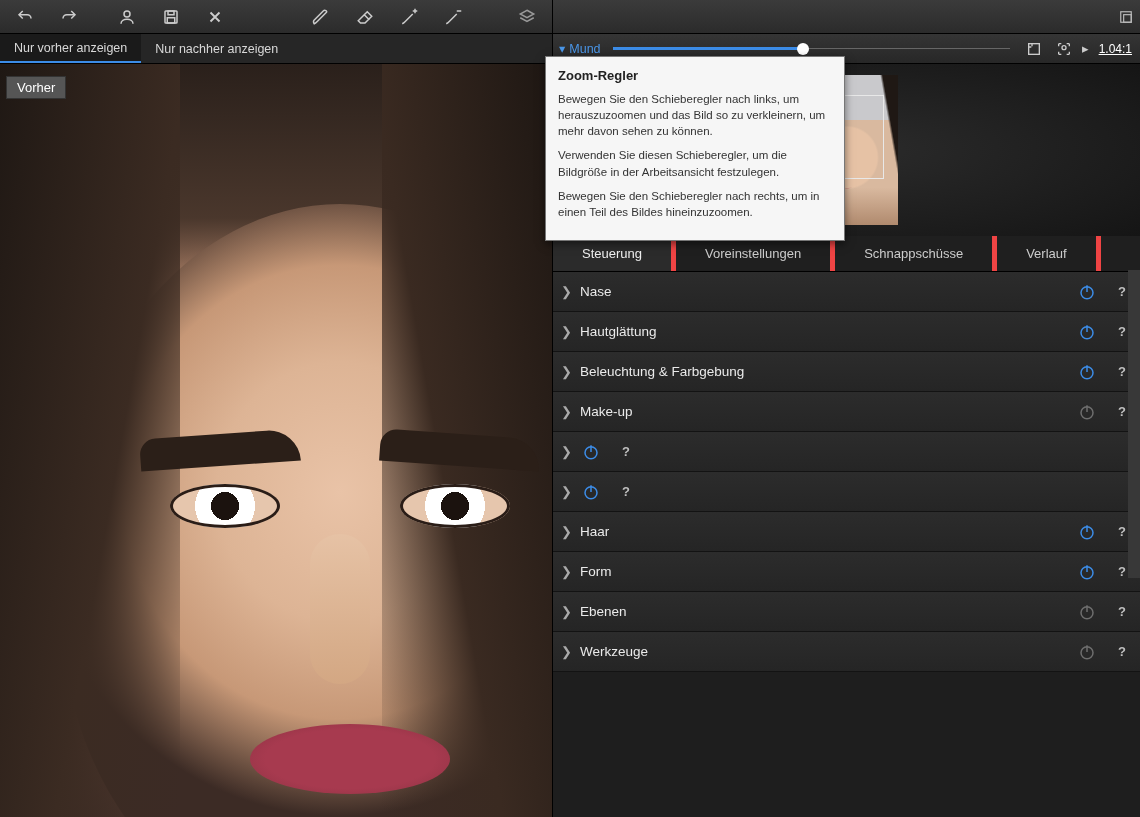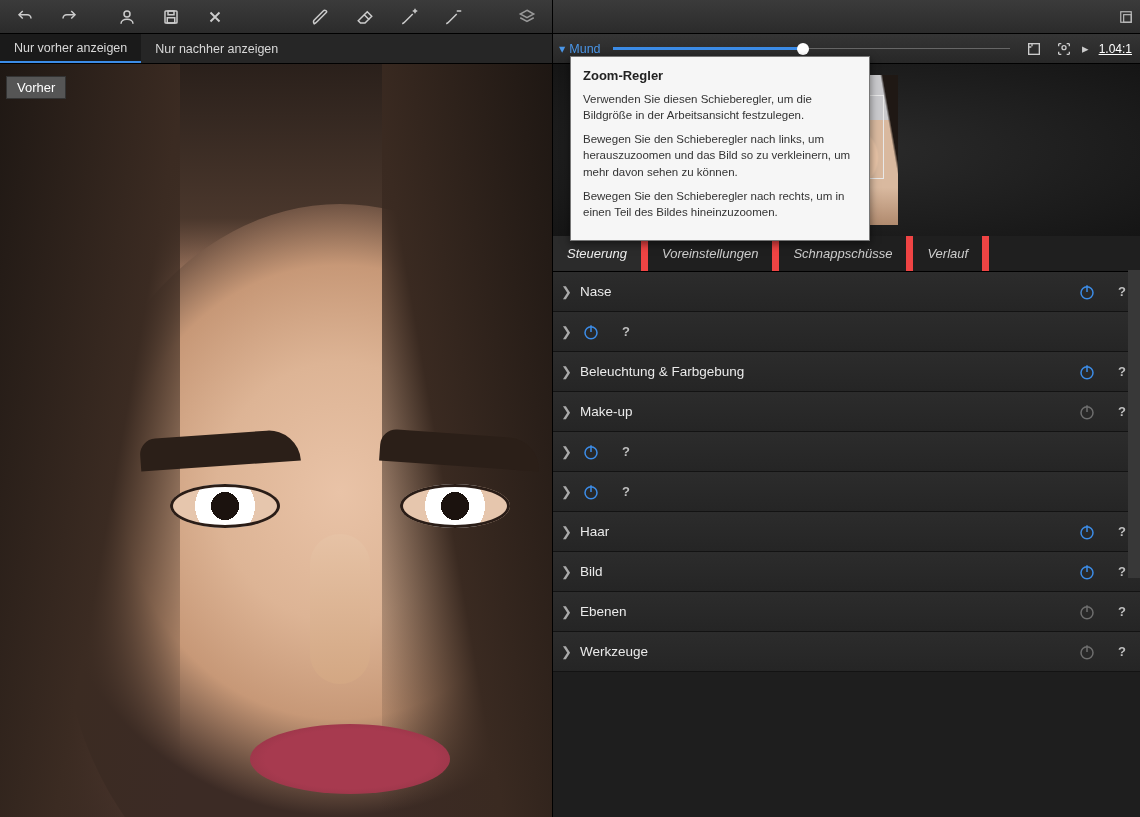--- a/index.html
+++ b/index.html
@@ -81,21 +81,21 @@
   .lips { position:absolute; top:660px; left:250px; width:200px; height:70px; background:radial-gradient(ellipse at 50% 50%, #a73a4f 0 60%, #8a3041 100%); border-radius:50%;}
   .vorher-badge {
     position: absolute; top: 12px; left: 6px;
     background: #555; color: #fff; padding: 3px 10px; font-size: 13px;
     border: 1px solid #333;
   }
 
   
   .tooltip {
     position: absolute;
-    top: 56px; left: 570px;
+    top: 56px; left: 545px;
     width: 300px;
     background: #f6f6f6;
     color: #333;
     border: 1px solid #777;
     padding: 10px 12px 12px;
     font-size: 11.5px;
     line-height: 1.4;
     z-index: 50;
     box-shadow: 0 3px 8px rgba(0,0,0,.5);
   }
@@ -159,25 +159,24 @@
   .thumb-rect {
     position:absolute; top:20px; left:14px; width:74px; height:84px;
     border:1px solid #e8e8e8;
   }
 
   .right-tabs {
     display:flex; height:36px;
     background:#1f1f1f; border-bottom:1px solid #000;
   }
   .right-tab {
-    padding:0 14px;
+    padding:0 29px;
     display:flex; align-items:center;
     color:#ccc; cursor:pointer; font-size:13px;
-    border-right:7px solid #ef4444;
-    font-style:italic;
+    border-right:5px solid #ef4444;
   }
   .right-tab.active { background:#2b2b2b; color:#eee; }
 
   .panel-list {
     flex:1; overflow-y:auto;
     background:#1e1e1e;
   }
   .panel-row {
     display:flex; align-items:center;
     height:40px; padding:0 10px 0 8px;
@@ -287,22 +286,22 @@
         <div class="brow r"></div>
       <div class="eye l"></div>
         <div class="eye r"></div>
       <div class="nose"></div>
         <div class="lips"></div>
       <div class="vorher-badge">Vorher</div>
     </div>
 
     <div class="tooltip">
       <h4>Zoom-Regler</h4>
+      <p>Bewegen Sie den Schieberegler nach links, um herauszuzoomen und das Bild so zu verkleinern, um mehr davon sehen zu können.</p>
       <p>Verwenden Sie diesen Schieberegler, um die Bildgröße in der Arbeitsansicht festzulegen.</p>
-      <p>Bewegen Sie den Schieberegler nach links, um herauszuzoomen und das Bild so zu verkleinern, um mehr davon sehen zu können.</p>
       <p>Bewegen Sie den Schieberegler nach rechts, um in einen Teil des Bildes hineinzuzoomen.</p>
     </div>
   </div>
 
   <div class="right-panel" style="position:relative">
     <div class="right-toolbar-spacer">
       <div class="tool-btn">
           <svg width="14" height="14" viewBox="0 0 24 24" fill="none" stroke="#bbb" stroke-width="2">
             <rect x="3" y="3" width="18" height="18"></rect>
             <rect x="8" y="8" width="13" height="13"></rect>
@@ -355,20 +354,21 @@
     <span class="power-btn power-on">
       <svg width="18" height="18" viewBox="0 0 24 24" fill="none" stroke-width="2">
         <circle cx="12" cy="13" r="8"></circle>
               <line x1="12" y1="3" x2="12" y2="12"></line>
       </svg>
     </span>
     <span class="help-btn">?</span>
         </div>
         <div class="panel-row">
     <span class="chev">❯</span>
+    <span class="label">Hautglättung</span>
     <span class="power-btn power-on">
       <svg width="18" height="18" viewBox="0 0 24 24" fill="none" stroke-width="2">
         <circle cx="12" cy="13" r="8"></circle>
               <line x1="12" y1="3" x2="12" y2="12"></line>
       </svg>
     </span>
     <span class="help-btn">?</span>
         </div>
         <div class="panel-row">
     <span class="chev">❯</span>
@@ -418,21 +418,21 @@
     <span class="power-btn power-on">
       <svg width="18" height="18" viewBox="0 0 24 24" fill="none" stroke-width="2">
         <circle cx="12" cy="13" r="8"></circle>
               <line x1="12" y1="3" x2="12" y2="12"></line>
       </svg>
     </span>
     <span class="help-btn">?</span>
         </div>
         <div class="panel-row">
     <span class="chev">❯</span>
-    <span class="label">Bild</span>
+    <span class="label">Form</span>
     <span class="power-btn power-on">
       <svg width="18" height="18" viewBox="0 0 24 24" fill="none" stroke-width="2">
         <circle cx="12" cy="13" r="8"></circle>
               <line x1="12" y1="3" x2="12" y2="12"></line>
       </svg>
     </span>
     <span class="help-btn">?</span>
         </div>
         <div class="panel-row">
     <span class="chev">❯</span>

